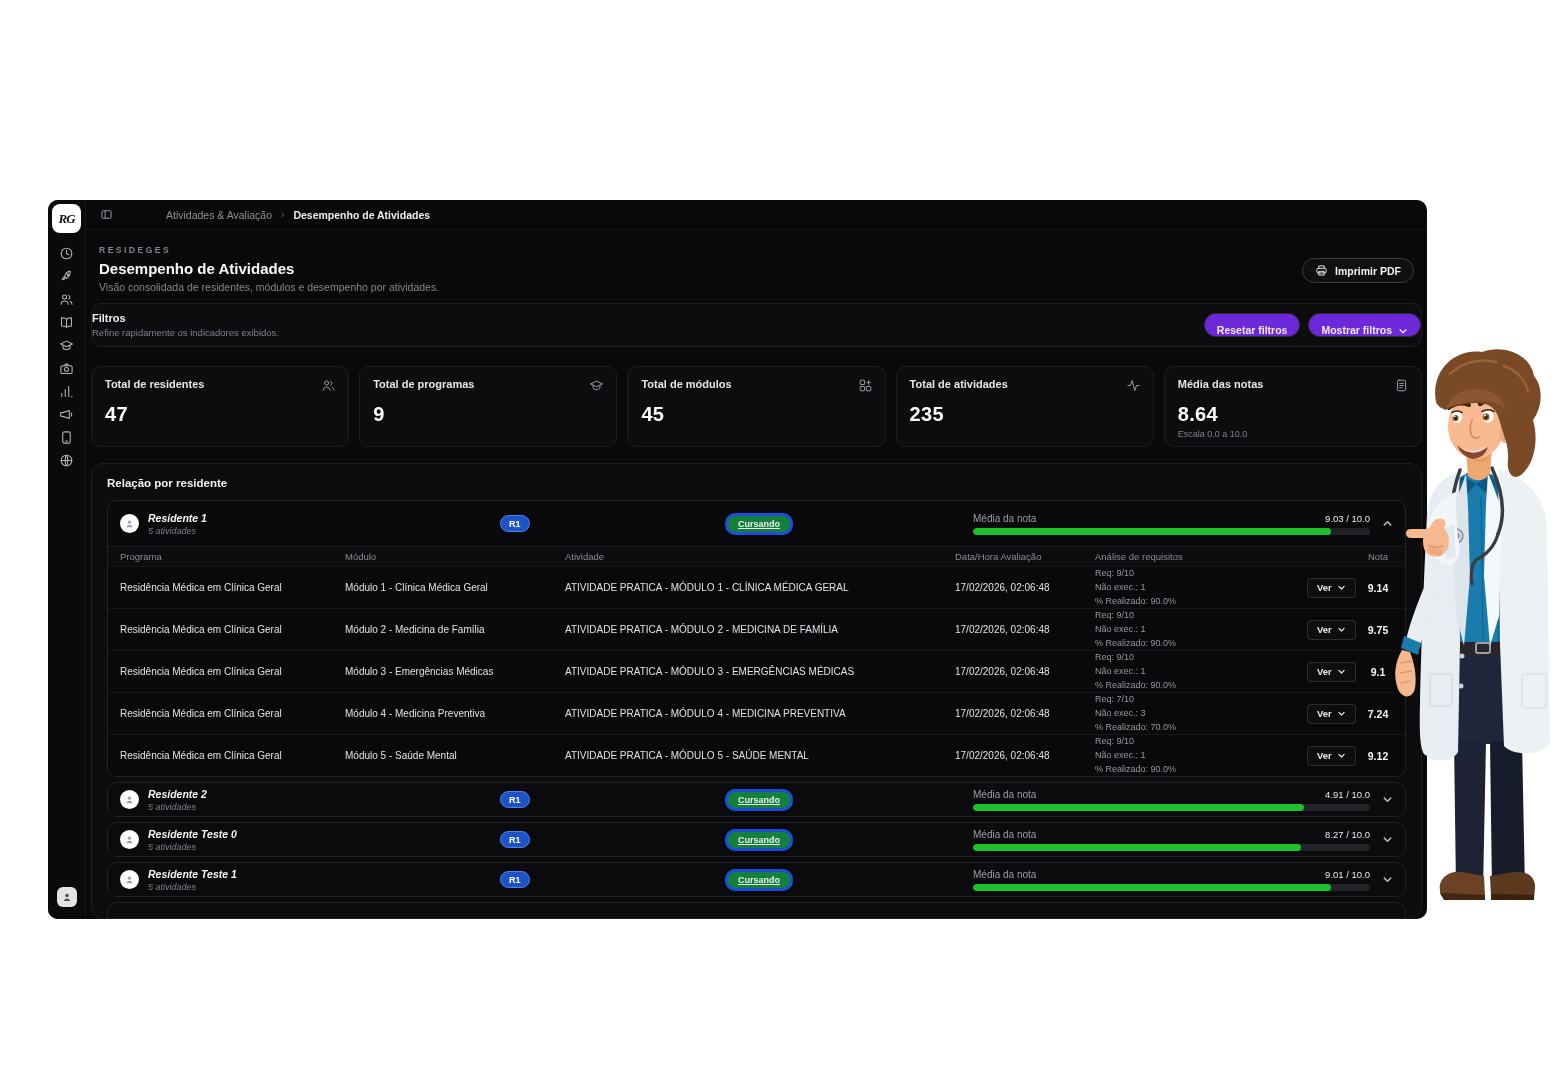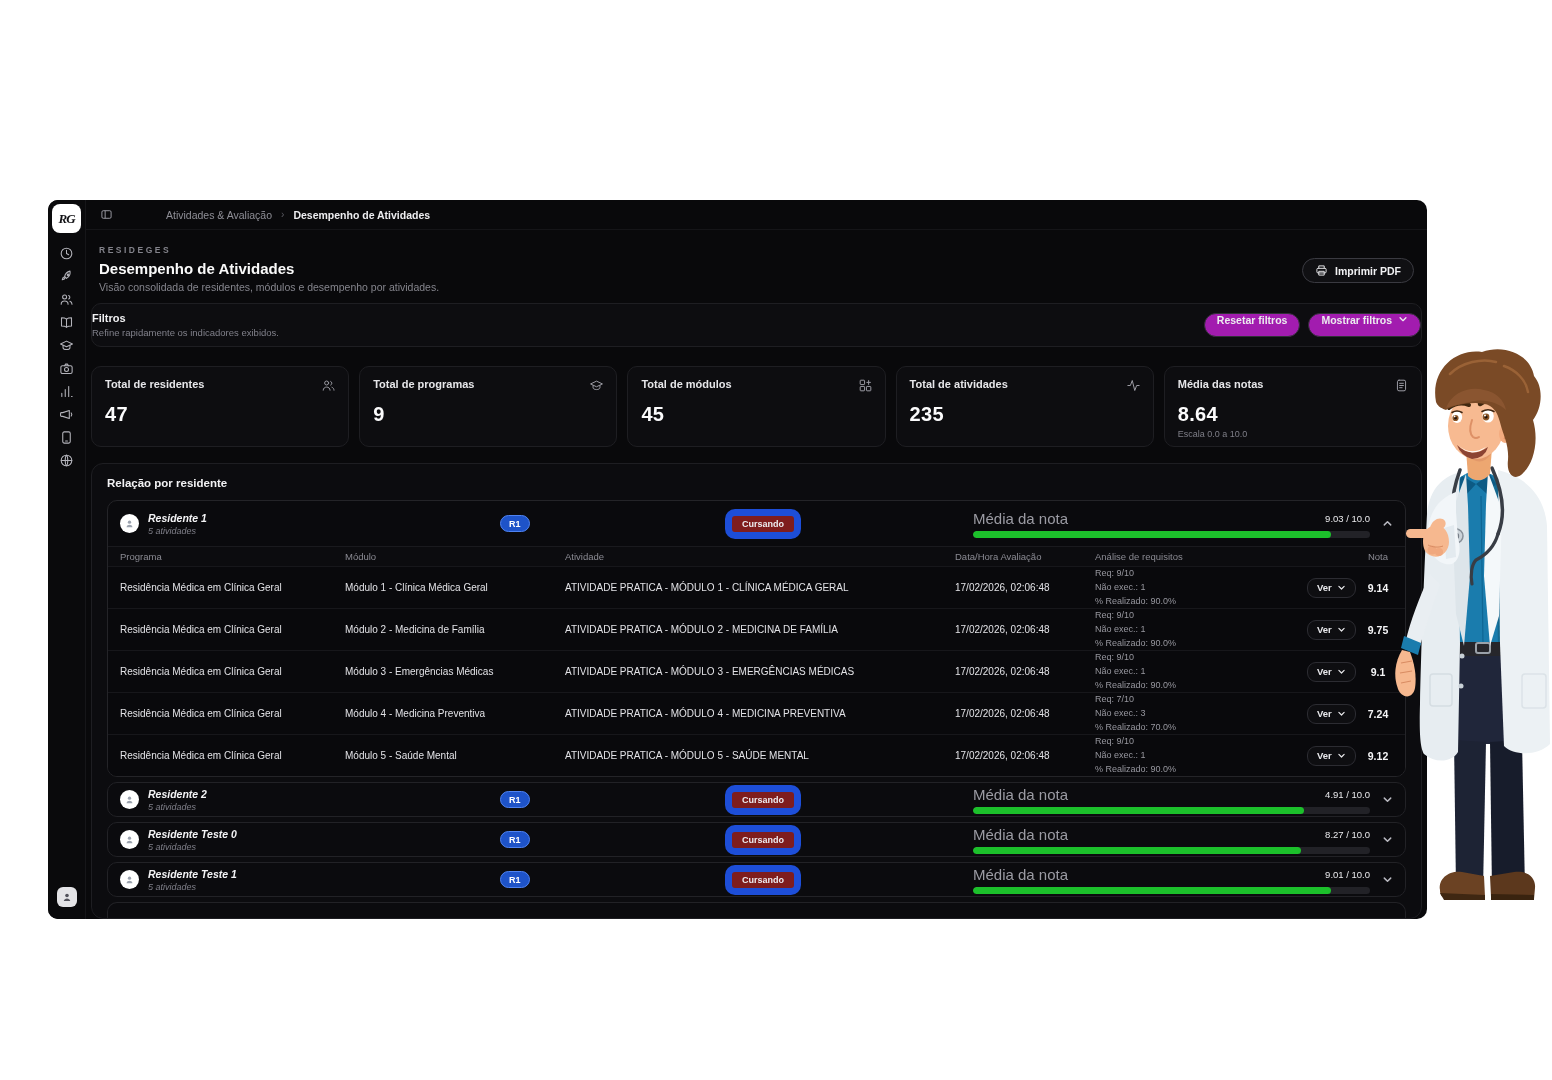--- a/index.html
+++ b/index.html
@@ -47,22 +47,22 @@
   .print-btn { position:absolute; right:8px; top:15px; height:25px; display:inline-flex;
                align-items:center; gap:7px; padding:0 12px; border:1px solid #3a3a41;
                border-radius:13px; background:#101013; color:#f2f2f4; font-size:10.5px;
                font-weight:bold; cursor:pointer; }
 
   .filters { margin-top:10px; background:#0d0d10; border:1px solid #1e1e22; border-radius:10px;
              padding:8px 0; display:flex; align-items:center; justify-content:space-between; flex:none; }
   .f-title { font-size:11px; font-weight:bold; color:#f0f0f2; }
   .f-sub   { font-size:9.5px; color:#80808a; margin-top:3px; }
   .f-actions { display:flex; gap:8px; }
-  .btn { height:24px; display:inline-flex; align-items:flex-start; gap:6px; padding:0 12px;
-         border:1px solid #303036; border-radius:12px; background:#a21caf; color:#ececef;
+  .btn { height:24px; display:inline-flex; align-items:flex-end; gap:6px; padding:0 12px;
+         border:1px solid #303036; border-radius:12px; background:#6d28d9; color:#ececef;
          font-size:10.5px; font-weight:bold; cursor:pointer; }
 
   .stats { display:flex; gap:10px; margin-top:19px; flex:none; }
   .stat { flex:1; background:#0d0d10; border:1px solid #1e1e22; border-radius:10px;
           padding:11px 13px; height:81px; position:relative; }
   .stat-label { font-size:11px; color:#e6e6e9; font-weight:bold; }
   .stat-icon  { position:absolute; right:12px; top:11px; color:#9b9ba3; }
   .stat-value { font-size:20px; font-weight:bold; color:#fbfbfc; margin-top:13px; letter-spacing:.3px; }
   .stat-note  { font-size:9px; color:#7f7f88; margin-top:3px; }
 
@@ -78,40 +78,40 @@
   .res-head { height:45px; }
   .res-row  { margin-top:5px; border:1px solid #222226; border-radius:10px; background:#0b0b0e;
               height:35px; flex:none; cursor:pointer; }
   .res-id { display:flex; align-items:center; gap:9px;font-style:italic; }
   .avatar { width:19px; height:19px; border-radius:50%; background:#ffffff; display:flex;
             align-items:center; justify-content:center; color:#9ca3af; flex:none; }
   .res-name { font-size:10.5px; font-weight:bold; color:#f4f4f6; }
   .res-meta { font-size:9px; color:#80808a; margin-top:2px; }
   .badge-level { justify-self:start; background:#1e53c8; border:1px solid #4f83f1; color:#fff;
                  font-size:9px; font-weight:bold; padding:2.5px 8px; border-radius:9px; }
-  .badge-status { justify-self:start; border:7px solid #1d4ed8; color:#ececef; font-size:9px;
-                  font-weight:bold; padding:3px 10px; border-radius:10px; background:#7f1d1d; }
+  .badge-status { justify-self:start; border:3px solid #1d4ed8; color:#ececef; font-size:9px;
+                  font-weight:bold; padding:3px 10px; border-radius:10px; background:#15803d;text-decoration:underline; }
   .score { display:flex; align-items:center; gap:12px; padding-left:8px; }
   .score-main { flex:1; display:flex; flex-direction:column; gap:4px; }
   .score-top { display:flex; align-items:center; }
-  .score-label { font-size:15px; color:#9b9ba3; flex:1; }
+  .score-label { font-size:10px; color:#9b9ba3; flex:1; }
   .score-val { font-size:9.5px; color:#e9e9ec; }
   .track { height:7px; border-radius:4px; background:#222227; overflow:hidden; }
   .fill  { height:100%; border-radius:4px; background:#1cc02b; }
   .chev  { color:#b9b9c0; cursor:pointer; flex:none; }
 
   .tbl-head, .trow { display:grid; grid-template-columns:225px 220px 390px 140px 212px 56px 1fr;
                      padding:0 12px; align-items:center; }
   .tbl-head { height:20px; border-top:1px solid #1a1a1e; background:#0c0c0f; }
   .th { font-size:9.5px; color:#8b8b93; }
   .trow { height:42px; border-top:1px solid #17171b; background:#09090c; }
   .td { font-size:10px; color:#e2e2e6; padding-right:10px; }
   .req { font-size:9px; color:#97979f; line-height:1.55; }
   .ver { height:20px; display:inline-flex; align-items:center; gap:5px; padding:0 9px;
-         border:1px solid #2c2c32; border-radius:9px; background:#0e0e11; color:#e8e8eb;
+         border:1px solid #2c2c32; border-radius:3px; background:#0e0e11; color:#e8e8eb;
          font-size:9.5px; font-weight:bold; justify-self:start; cursor:pointer; }
   .nota-h, .nota { text-align:center; padding-right:0; }
   .nota { font-size:10.5px; font-weight:bold; color:#f5f5f7; }
 
   .partial { margin-top:5px; border:1px solid #222226; border-bottom:none;
              border-radius:10px 10px 0 0; background:#0b0b0e; height:16px; flex:none; }
 
   
   .doctor { position:absolute; left:1386px; top:344px; width:166px; height:562px; z-index:5; }
 </style>

